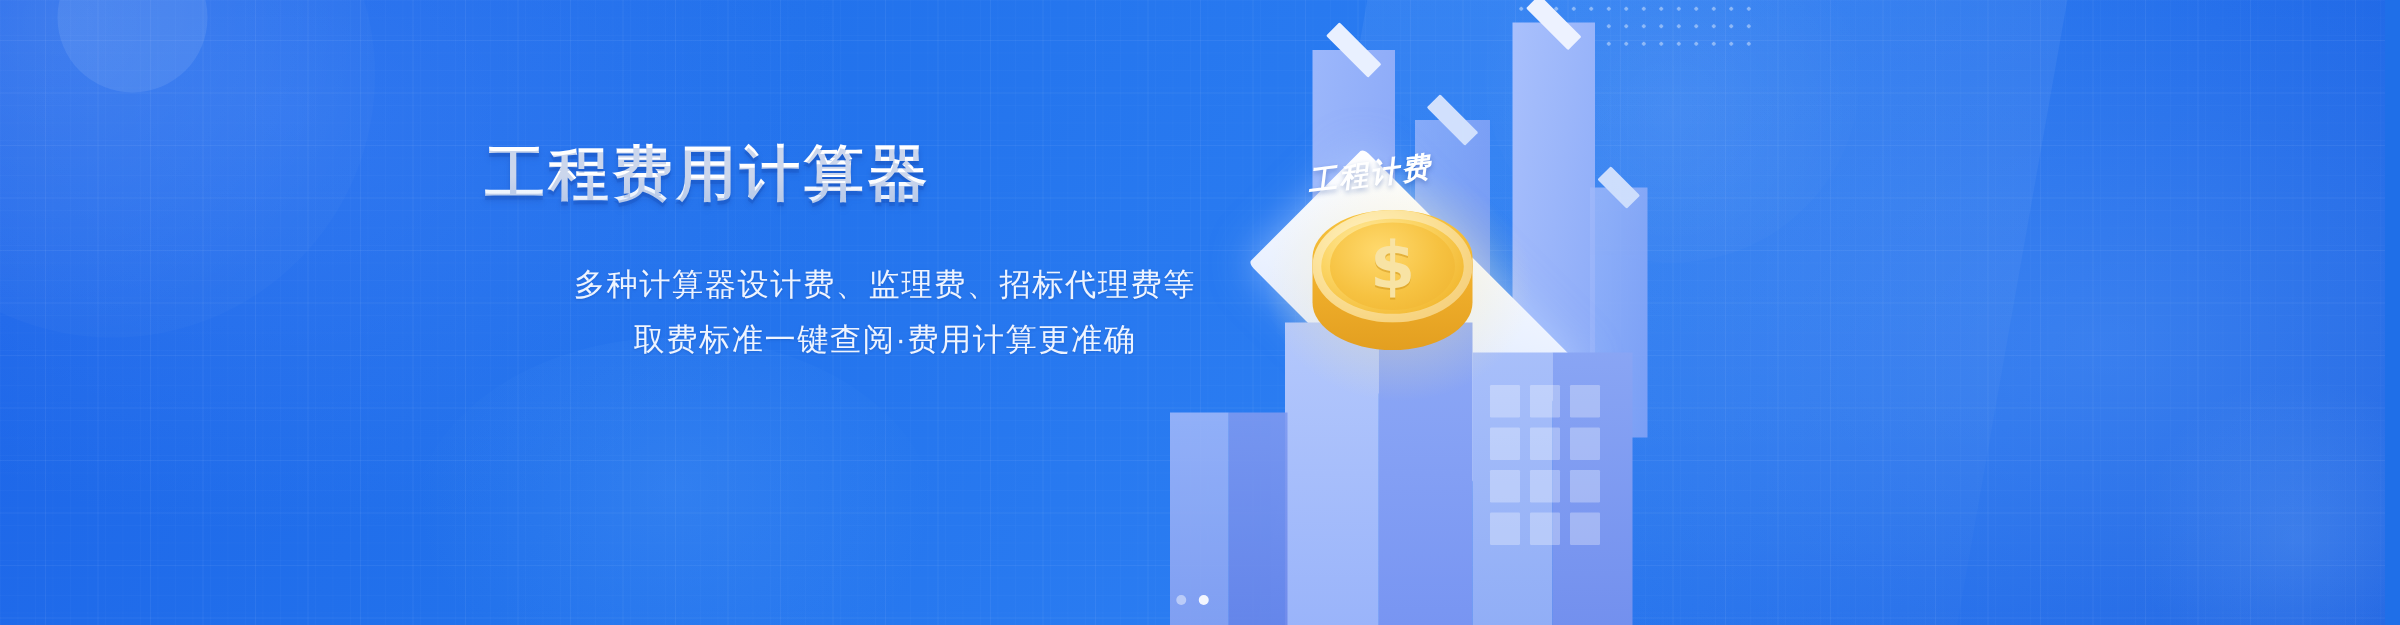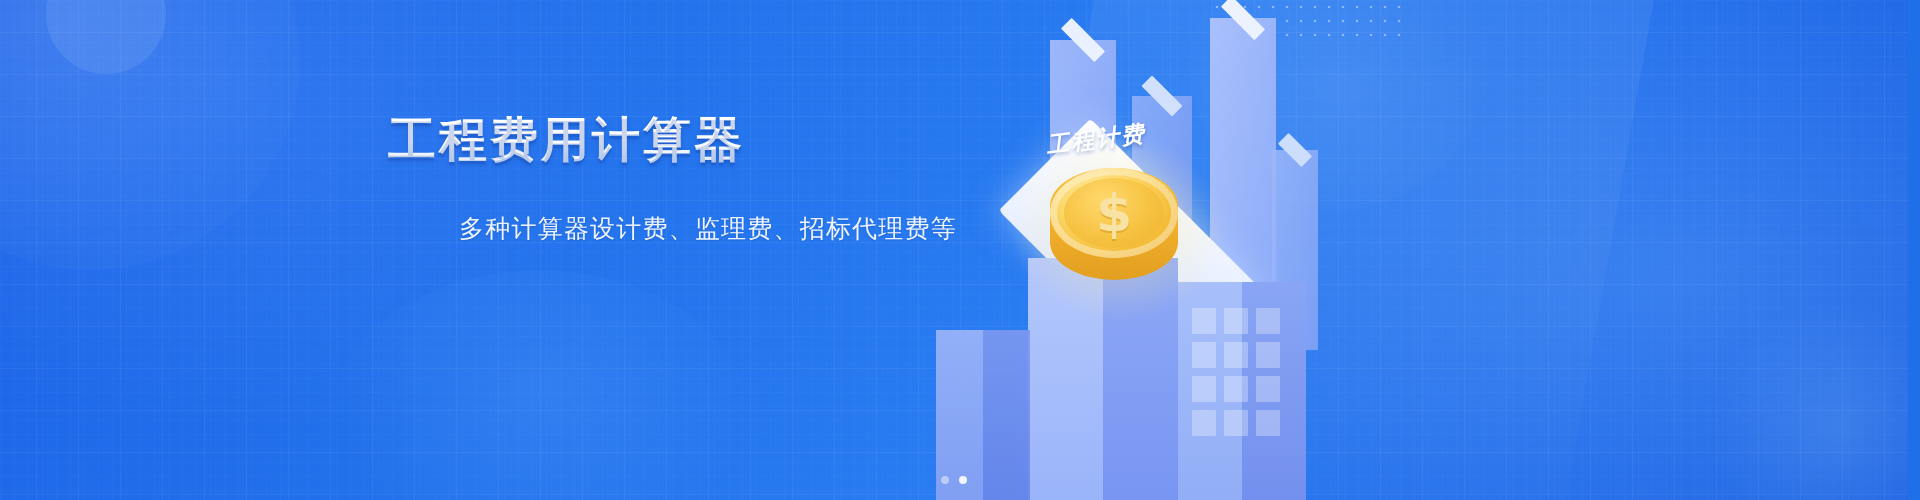--- a/index.html
+++ b/index.html
@@ -190,20 +190,21 @@
   <div class="circle c1"></div>
   <div class="circle c2"></div>
   <div class="circle c3"></div>
   <div class="circle c4"></div>
   <div class="circle c5"></div>
   <div class="dots"></div>
 
   <div class="copy">
     <div class="title-line">工程费用计算器</div>
     <div class="sub">多种计算器设计费、监理费、招标代理费等</div>
+    <div class="sub" style="margin-top:0">取费标准一键查阅·费用计算更准确</div>
   </div>
 
   <div class="art">
 
     <div class="prism" style="left:170px; top:40px; width:66px; height:260px;">
       <div class="body" style="background:linear-gradient(100deg,#9cb7fb,#87a6f7);"></div>
       <div class="top" style="background:#e9f0ff;"></div>
     </div>
 
     <div class="prism" style="left:330px; top:18px; width:66px; height:300px;">

